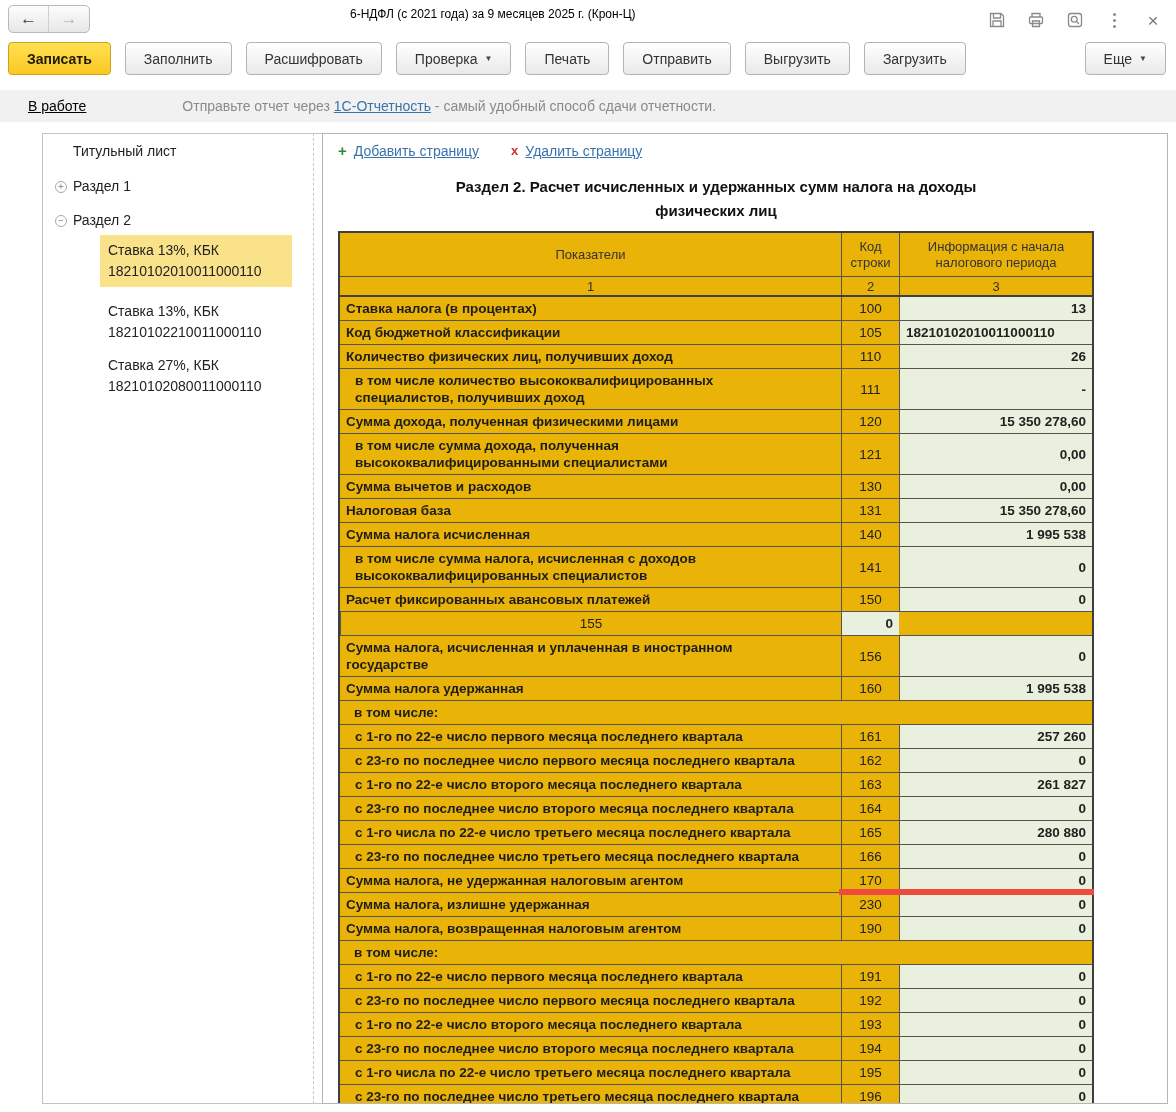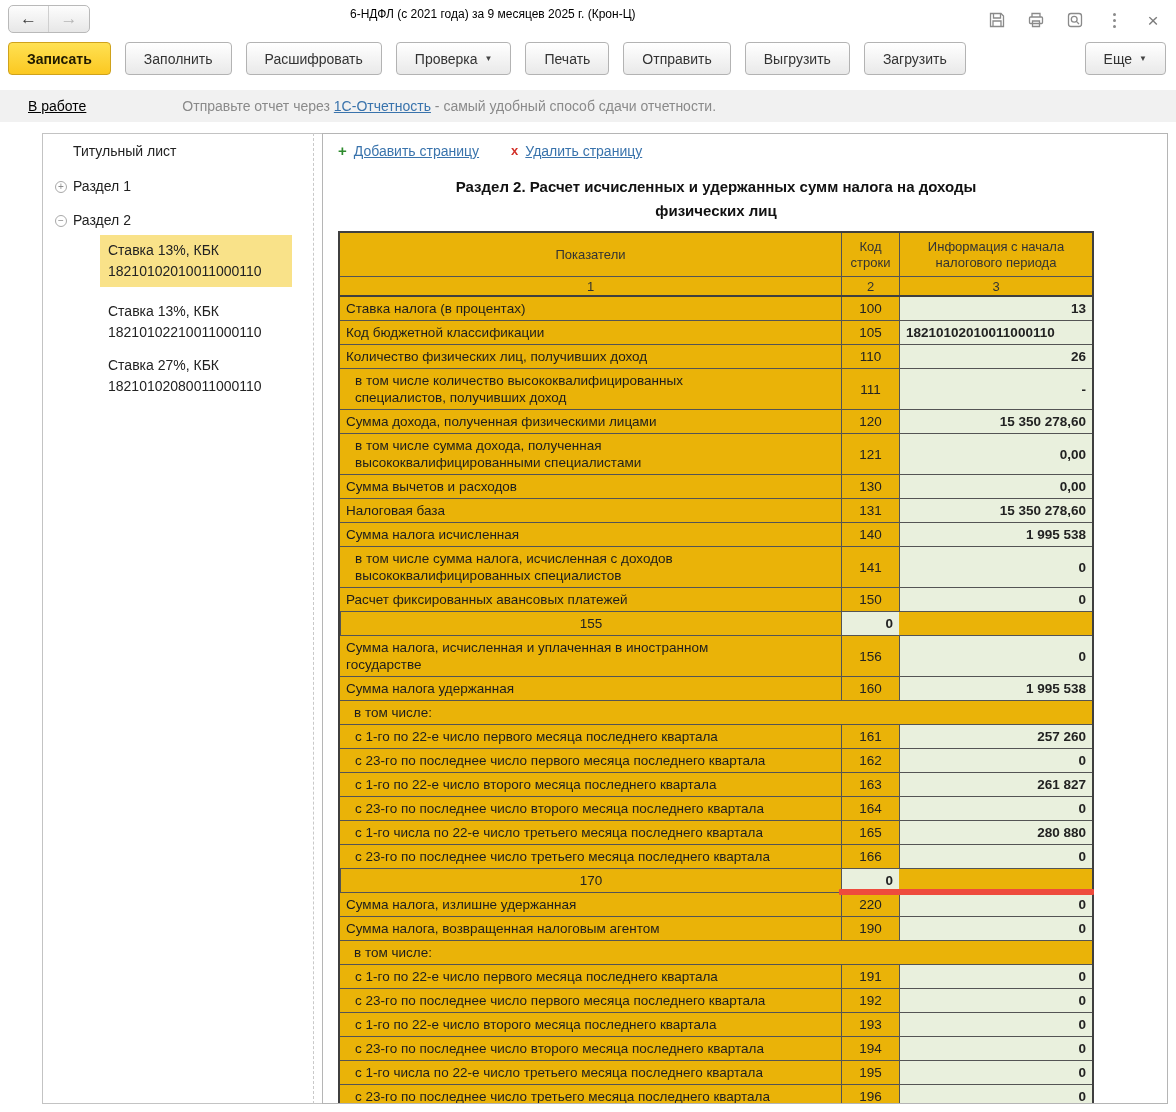--- a/index.html
+++ b/index.html
@@ -65,21 +65,21 @@
   .thead-row { border-bottom:1px solid #545454; min-height:44px; }
   .tnum-row { border-bottom:2px solid #3f3f3f; height:20px; }
   .tcell { display:flex; align-items:center; padding:3px 6px; font-size:13.5px; line-height:17px; }
   .tcell.hdr { justify-content:center; text-align:center; color:#333; font-size:13px; line-height:16px; padding:2px 4px; }
   .tcell.num { justify-content:center; color:#333; font-size:13px; padding:0; }
   .tcell.code, .tcell.hdr.c2, .tcell.num.c2 { border-left:1px solid #545454; }
   .tcell.value, .tcell.hdr.c3, .tcell.num.c3 { border-left:1px solid #545454; }
   .tcell.code { justify-content:center; }
   .tcell.value { justify-content:flex-end; font-weight:bold; background:#e9f0dd; }
   .tcell.value.left { justify-content:flex-start; }
-  .tcell.label { white-space:pre-line; color:#1d1d1d; }
+  .tcell.label { white-space:pre-line; color:#1d1d1d;font-weight:bold; }
   .tcell.label.indent { padding-left:15px; }
   .trow.group { grid-template-columns:756px; }
   .trow.group .tcell { padding-left:14px; }
   .red-line { position:absolute; left:499px; right:-2px; bottom:-3px; height:6px; background:#ee4b3d; z-index:3; border-radius:1px; }
   
   .watermark { position:absolute; top:372px; left:14px; width:820px; text-align:center;
     font-size:62px; font-weight:bold; letter-spacing:6px; color:rgba(110,110,110,0.10);
     pointer-events:none; white-space:nowrap; }
 </style>
 </head>
@@ -312,27 +312,28 @@
         <div class="tcell label indent">с 1-го числа по 22-е число третьего месяца последнего квартала</div>
         <div class="tcell code">165</div>
         <div class="tcell value">280 880</div>
       </div>
       <div class="trow">
         <div class="tcell label indent">с 23-го по последнее число третьего месяца последнего квартала</div>
         <div class="tcell code">166</div>
         <div class="tcell value">0</div>
       </div>
       <div class="trow">
+        <div class="tcell label">Сумма налога, не удержанная налоговым агентом</div>
         <div class="tcell code">170</div>
         <div class="tcell value">0</div>
         <div class="red-line"></div>
       </div>
       <div class="trow">
         <div class="tcell label">Сумма налога, излишне удержанная</div>
-        <div class="tcell code">220</div>
+        <div class="tcell code">230</div>
         <div class="tcell value">0</div>
       </div>
       <div class="trow">
         <div class="tcell label">Сумма налога, возвращенная налоговым агентом</div>
         <div class="tcell code">190</div>
         <div class="tcell value">0</div>
       </div>
       <div class="trow group">
         <div class="tcell label">в том числе:</div>
       </div>

